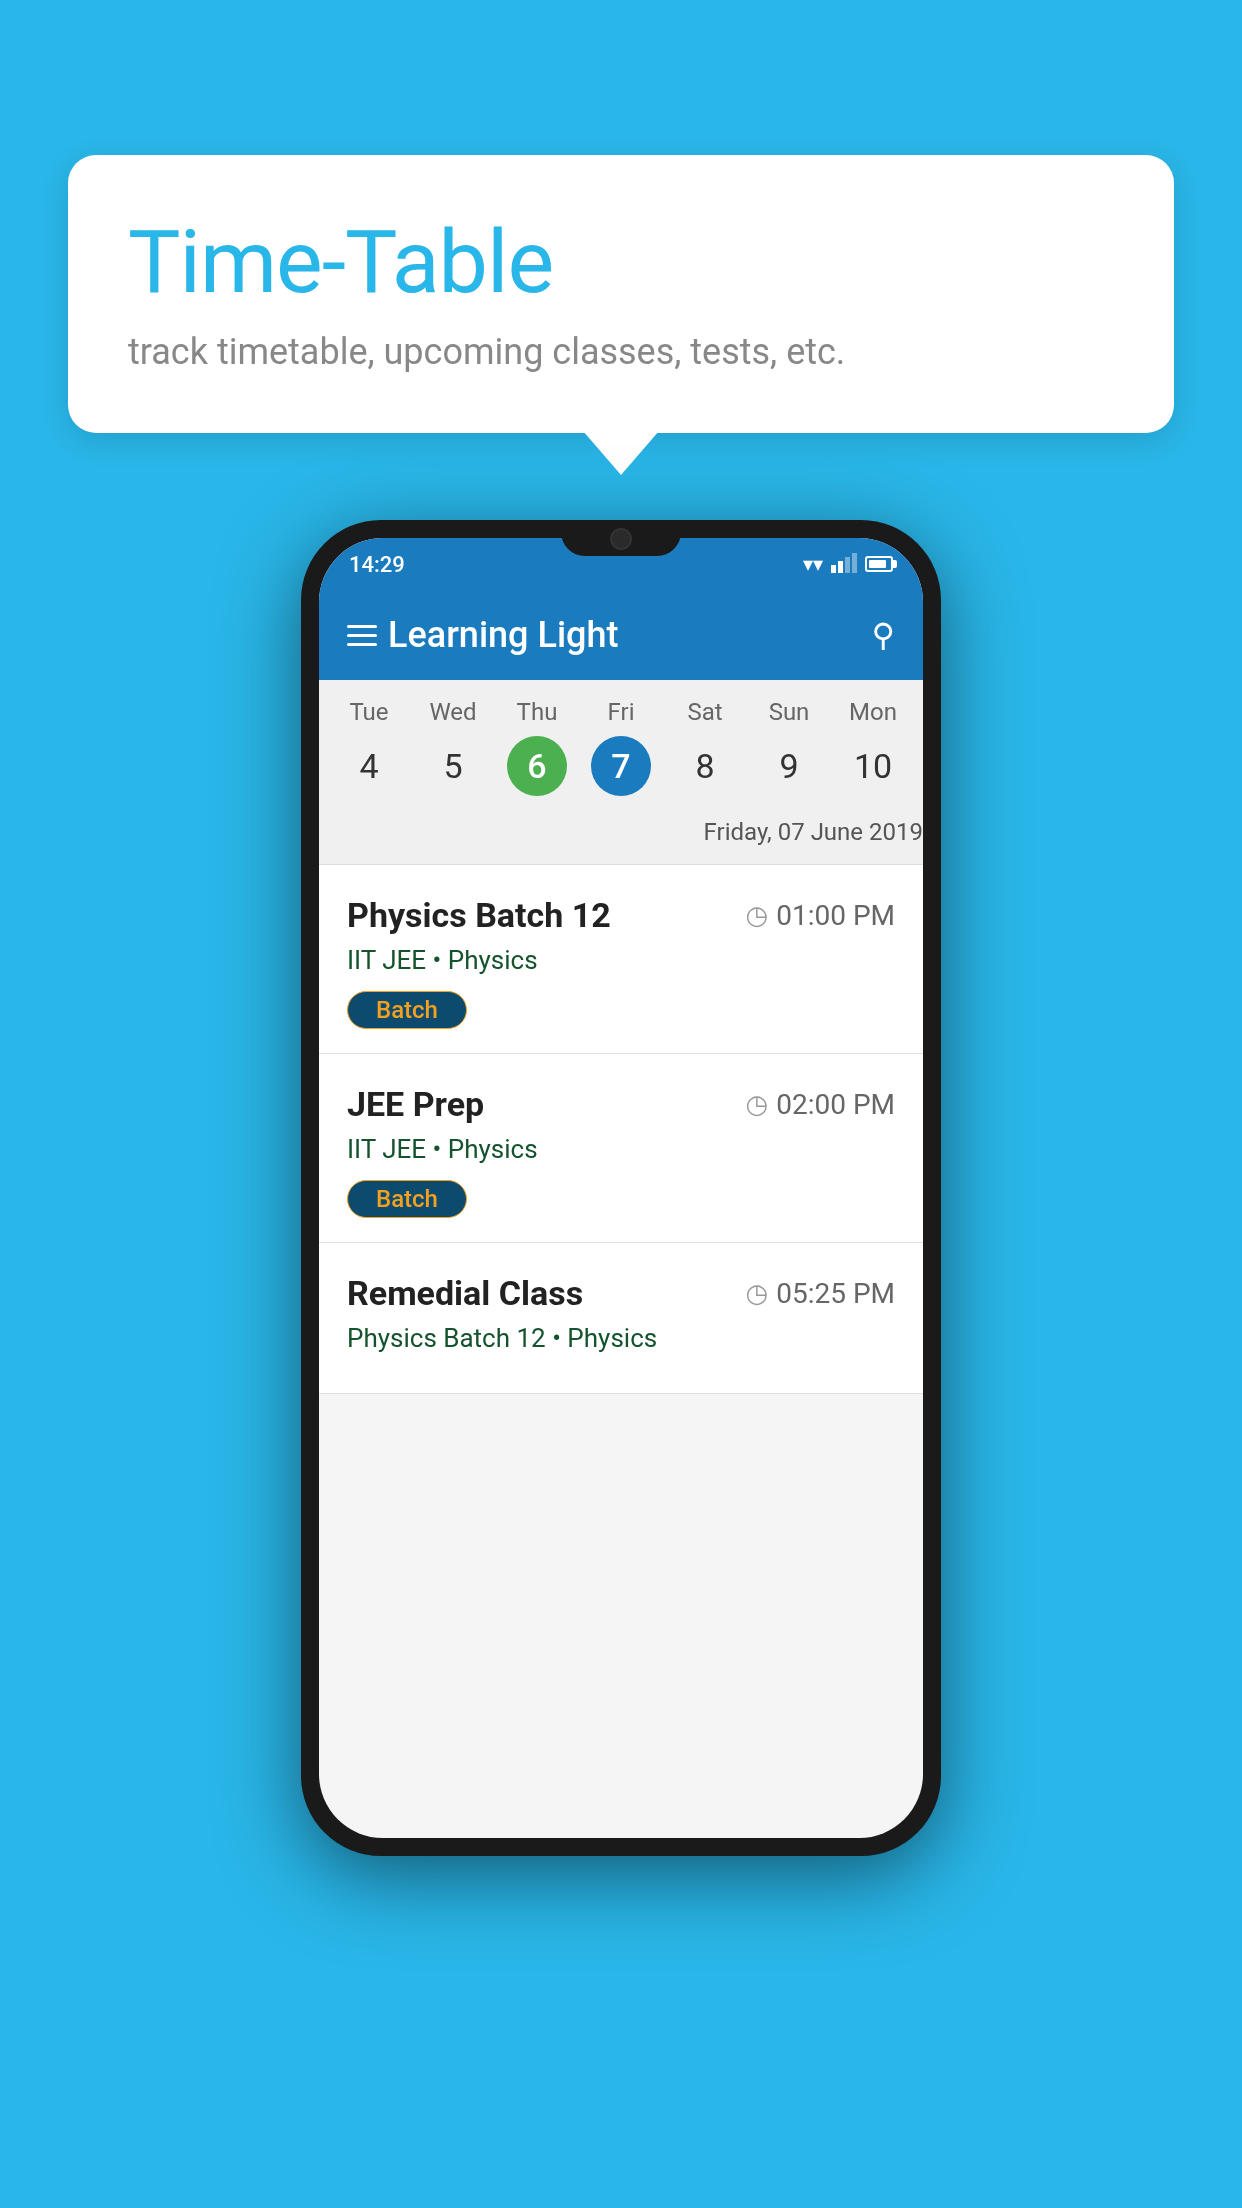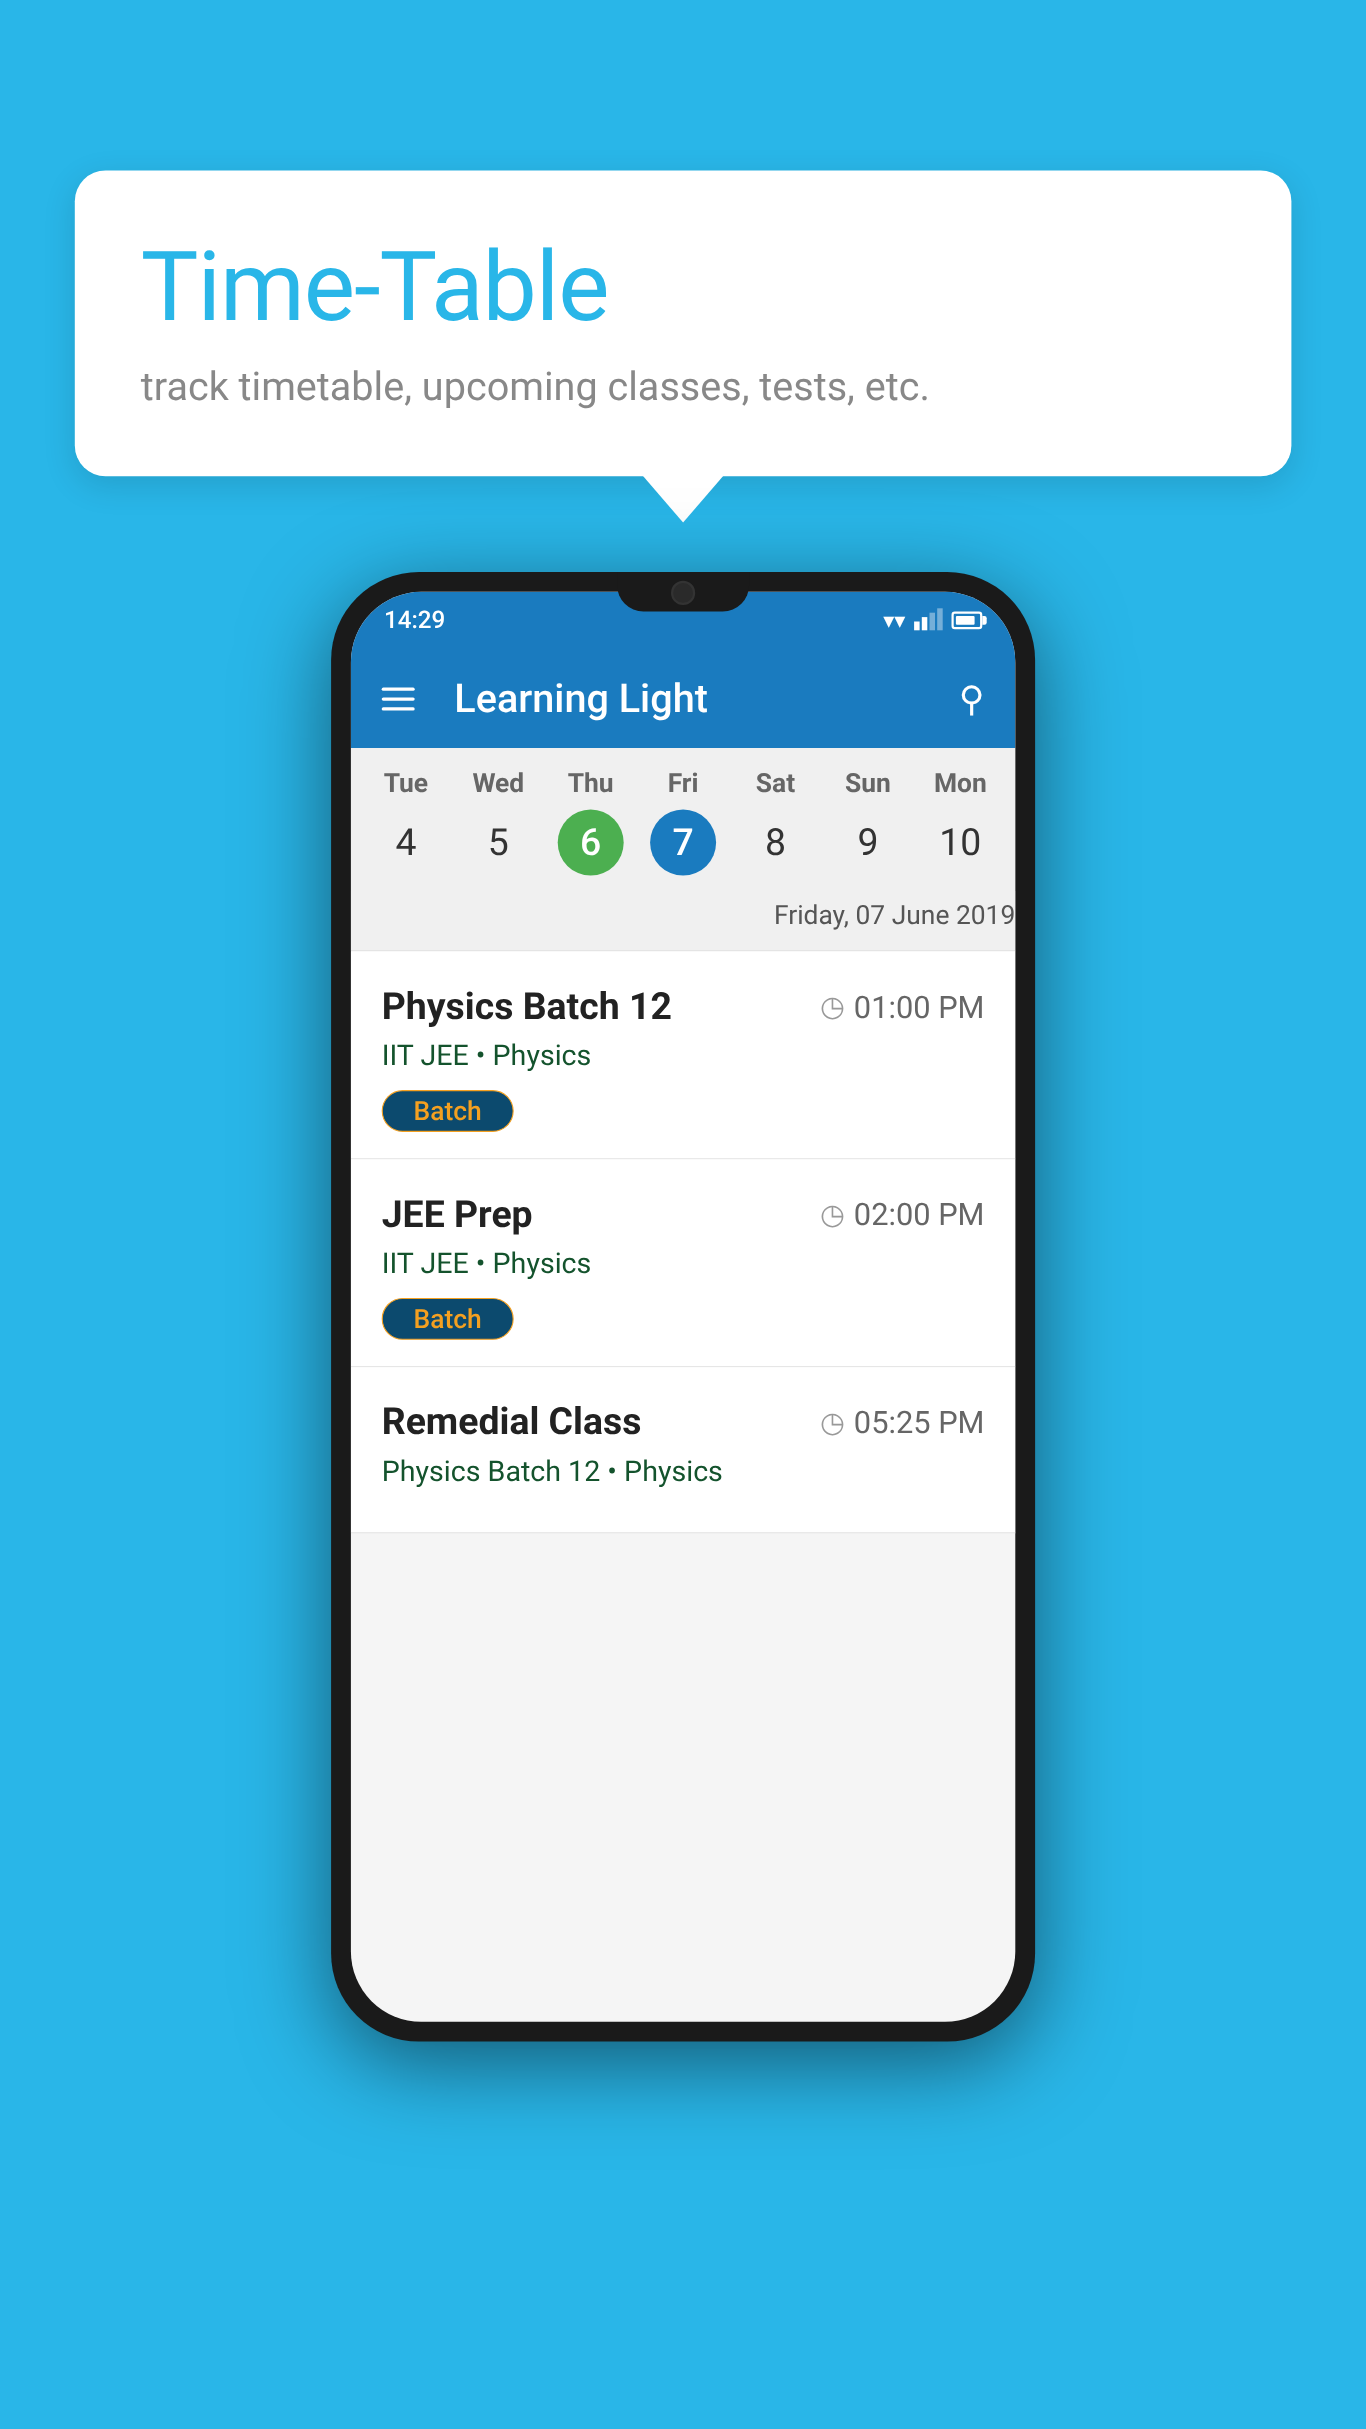--- a/index.html
+++ b/index.html
@@ -177,21 +177,21 @@
       height: 90px;
       display: flex;
       align-items: center;
       padding: 0 28px;
       justify-content: space-between;
     }
 
     .toolbar-left {
       display: flex;
       align-items: center;
-      gap: 36px;
+      gap: 11px;
     }
 
     .hamburger-icon {
       display: flex;
       flex-direction: column;
       gap: 6px;
       cursor: pointer;
     }
 
     .hamburger-icon span {
@@ -224,21 +224,21 @@
       display: grid;
       grid-template-columns: repeat(7, 1fr);
       text-align: center;
       padding: 0 8px;
       margin-bottom: 10px;
     }
 
     .day-header {
       font-size: 24px;
       color: #666;
-      font-weight: 700;
+      font-weight: 400;
     }
 
     .day-numbers {
       display: grid;
       grid-template-columns: repeat(7, 1fr);
       text-align: center;
       padding: 0 8px;
       margin-bottom: 14px;
     }
 

